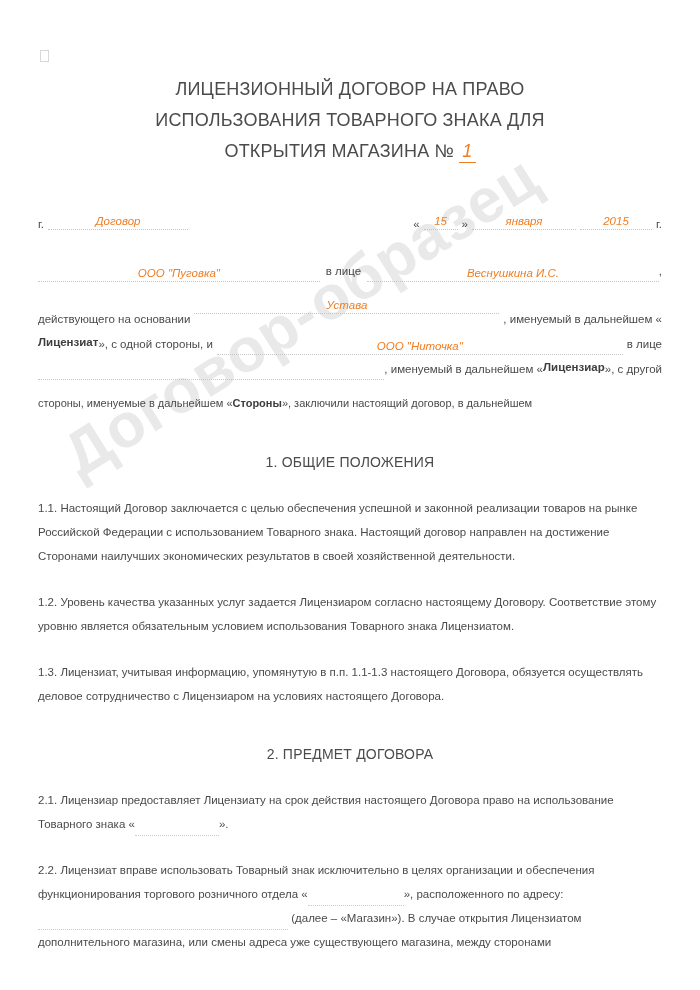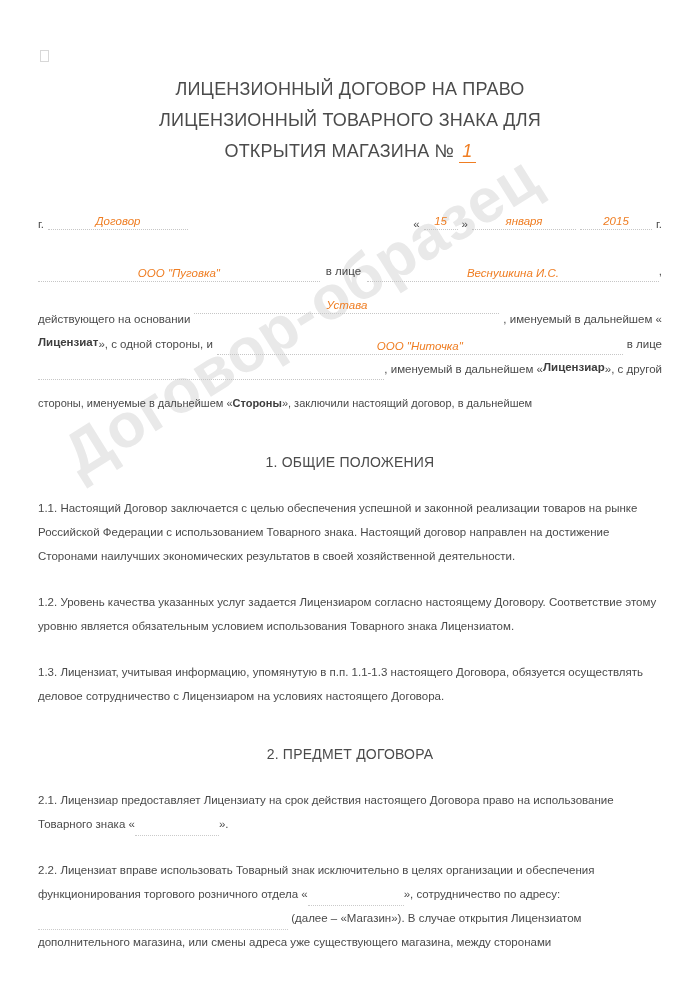--- a/index.html
+++ b/index.html
@@ -143,21 +143,21 @@
 <body>
 
 <div id="corner-mark"></div>
 
 <div id="watermark">Договор-образец</div>
 
 <div id="page">
 
   <h1 id="doc-title">
     <span>ЛИЦЕНЗИОННЫЙ ДОГОВОР НА ПРАВО</span><br>
-    <span>ЛИЦЕНЗИОННЫЙ ТОВАРНОГО ЗНАКА ДЛЯ</span><br>
+    <span>ИСПОЛЬЗОВАНИЯ ТОВАРНОГО ЗНАКА ДЛЯ</span><br>
     <span>ОТКРЫТИЯ МАГАЗИНА № </span><span class="num">1</span>
   </h1>
 
   <div id="city-date-row">
     <span class="lbl">г.</span>
     <span class="fill city">Договор</span>
     <span id="date-group">
       <span class="lbl">«</span>
       <span class="fill day">15</span>
       <span class="lbl">»</span>
@@ -206,16 +206,16 @@
   <h2 class="section-heading">1. ОБЩИЕ ПОЛОЖЕНИЯ</h2>
 
   <p class="body">1.1. Настоящий Договор заключается с целью обеспечения успешной и законной реализации товаров на рынке Российской Федерации с использованием Товарного знака. Настоящий договор направлен на достижение Сторонами наилучших экономических результатов в своей хозяйственной деятельности.</p>
   <p class="body">1.2. Уровень качества указанных услуг задается Лицензиаром согласно настоящему Договору. Соответствие этому уровню является обязательным условием использования Товарного знака Лицензиатом.</p>
   <p class="body">1.3. Лицензиат, учитывая информацию, упомянутую в п.п. 1.1-1.3 настоящего Договора, обязуется осуществлять деловое сотрудничество с Лицензиаром на условиях настоящего Договора.</p>
 
   <h2 class="section-heading">2. ПРЕДМЕТ ДОГОВОРА</h2>
 
   <p class="body"><span>2.1. Лицензиар предоставляет Лицензиату на срок действия настоящего Договора право на использование Товарного знака «</span><span class="inline-blank w1"></span><span>».</span></p>
 
-  <p class="body"><span>2.2. Лицензиат вправе использовать Товарный знак исключительно в целях организации и обеспечения функционирования торгового розничного отдела «</span><span class="inline-blank w2"></span><span>», сотрудничество по адресу:</span>
+  <p class="body"><span>2.2. Лицензиат вправе использовать Товарный знак исключительно в целях организации и обеспечения функционирования торгового розничного отдела «</span><span class="inline-blank w2"></span><span>», расположенного по адресу:</span>
   <span class="inline-blank w3"></span> <span>(далее – «Магазин»). В случае открытия Лицензиатом дополнительного магазина, или смены адреса уже существующего магазина, между сторонами</span></p>
 
 </div>
 
 </body></html>

